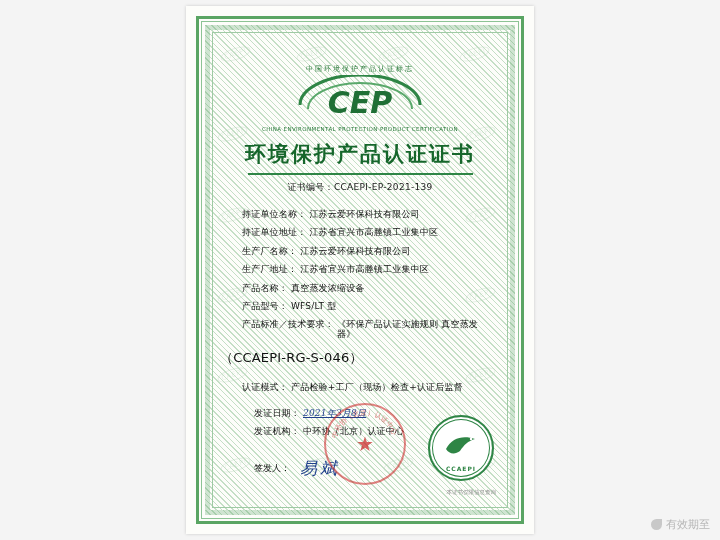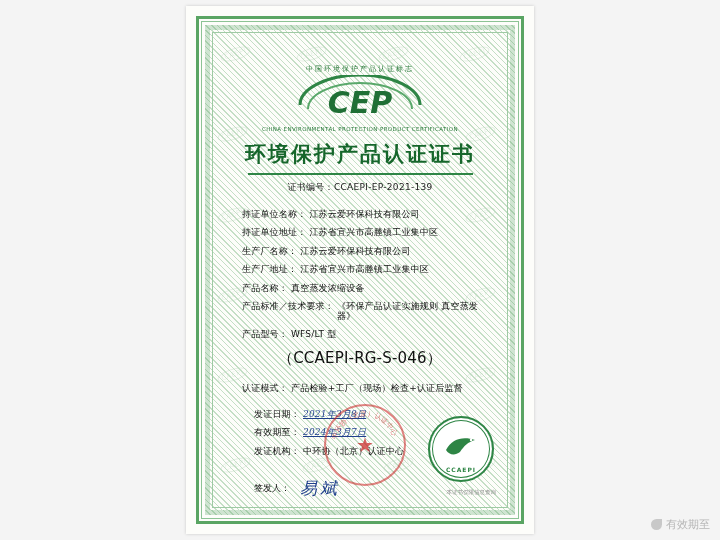--- a/index.html
+++ b/index.html
@@ -157,22 +157,21 @@
   }
   .field .lbl {
     white-space: nowrap;
     letter-spacing: 0.2px;
   }
   .field .val {
     margin-left: 3px;
     letter-spacing: 0.2px;
   }
   .subline {
-    text-align: center;
-    font-size: 15px;
+    font-size: 13px;
     color: #111;
     margin: 2px 0 9px 0;
     letter-spacing: 0.2px;
   }
   
   .dates {
     position: relative;
     margin-top: 16px;
     padding-left: 34px;
   }
@@ -345,46 +344,42 @@
         </div>
         <div class="field">
           <span class="lbl">生产厂地址：</span>
           <span class="val">江苏省宜兴市高塍镇工业集中区</span>
         </div>
         <div class="field">
           <span class="lbl">产品名称：</span>
           <span class="val">真空蒸发浓缩设备</span>
         </div>
         <div class="field">
+          <span class="lbl">产品型号：</span>
+          <span class="val">WFS/LT 型</span>
+        </div>
+        <div class="field">
           <span class="lbl">产品标准／技术要求：</span>
           <span class="val">《环保产品认证实施规则  真空蒸发器》</span>
         </div>
-        <div class="field">
-          <span class="lbl">产品型号：</span>
-          <span class="val">WFS/LT 型</span>
-        </div>
       </div>
 
       <div class="subline">（CCAEPI-RG-S-046）</div>
 
       <div class="fields" style="margin-top:16px;">
         <div class="field">
           <span class="lbl">认证模式：</span>
           <span class="val">产品检验+工厂（现场）检查+认证后监督</span>
         </div>
       </div>
 
       <div class="dates">
         <div class="field">
           <span class="lbl">发证日期：</span>
           <span class="val handwrite">2021年3月8日</span>
-        </div>
-        <div class="field">
-          <span class="lbl">有效期至：</span>
-          <span class="val handwrite">2024年3月7日</span>
         </div>
         <div class="field">
           <span class="lbl">发证机构：</span>
           <span class="val">中环协（北京）认证中心</span>
         </div>
 
         <div class="seal">
           <span class="star">★</span>
           <svg class="seal-text" viewBox="0 0 78 78" aria-hidden="true">
             <defs>

